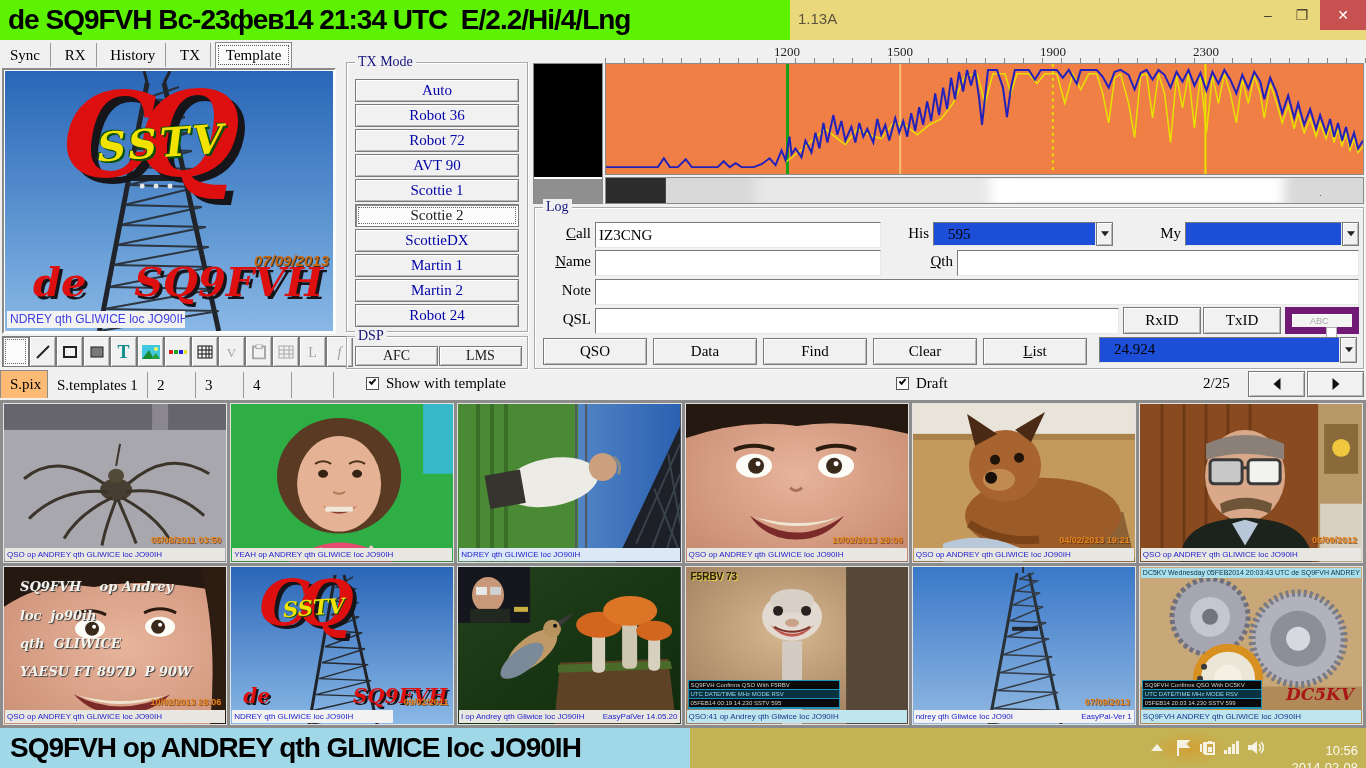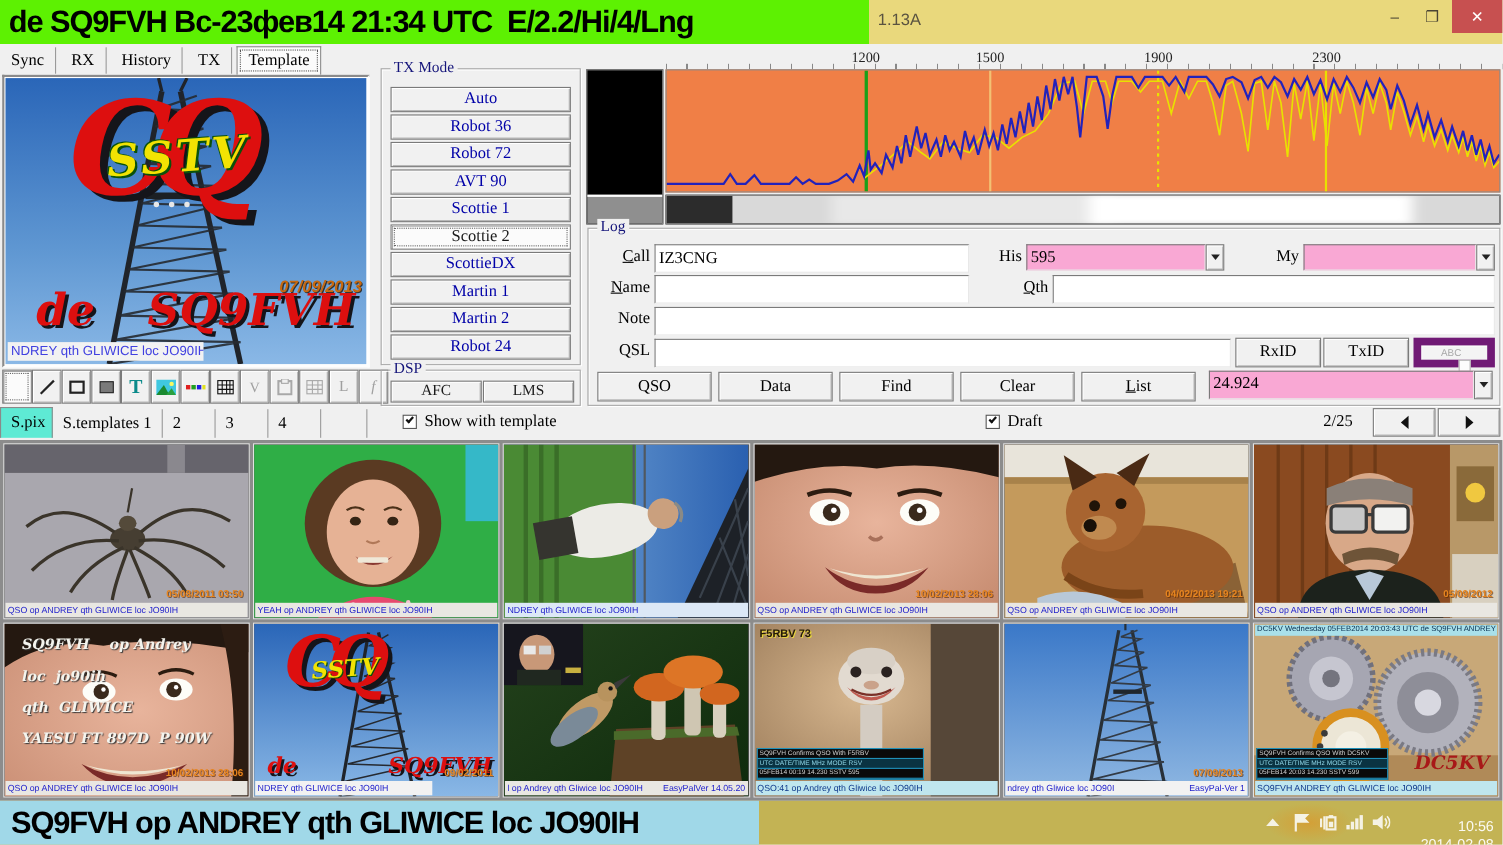--- a/index.html
+++ b/index.html
@@ -60,21 +60,21 @@
   
   .toolbar { left:2px; top:336px; height:31px; display:flex; }
   .tool { width:27px; height:31px; position:relative; font-size:15px; line-height:29px; }
   .tool.gray { color:#a0a0a0; }
   .tool .ico { position:absolute; left:50%; top:50%; transform:translate(-50%,-50%); }
 
   
   .pixtabs { left:0; top:368px; width:1366px; height:30px; font-size:15px; }
   .ptab { display:inline-block; height:26px; line-height:26px; padding:0 9px; margin-top:4px;
     border-right:1px solid #9a9a9a; vertical-align:top; }
-  .ptab.active { background:#5eead4; border:1px solid #8a8a8a; border-bottom:none; margin-top:2px; height:28px; }
+  .ptab.active { background:#fdba74; border:1px solid #8a8a8a; border-bottom:none; margin-top:2px; height:28px; }
 
   
   .txgroup { left:346px; top:62px; width:182px; height:270px; }
   .txbtn { position:absolute; left:8px; width:164px; height:23px; font-size:15px; line-height:21px; color:#0000a8; }
   .txbtn.sel { color:#1a1a1a; }
   .dspgroup { left:346px; top:336px; width:182px; height:33px; }
   .dspbtn { position:absolute; top:9px; width:83px; height:20px; font-size:14px; line-height:18px; color:#1a1a1a; }
 
   
   .ruler { left:532px; top:44px; width:834px; height:19px; }
@@ -85,22 +85,22 @@
   .meter .gray { position:absolute; left:0; right:0; bottom:0; height:26px; background:#8f8f8f; border-top:2px solid #fff; }
   .specframe { left:605px; top:63px; width:759px; height:112px; border:1px solid #8a8a8a; background:#f07f46; }
   .wfall { left:605px; top:177px; width:759px; height:27px; border:1px solid #8a8a8a; background:#000; }
 
   
   .loggroup { left:534px; top:207px; width:830px; height:162px; }
   .flabel { position:absolute; font-size:15px; text-align:right; display:inline-block; }
   .ulf::first-letter { text-decoration:underline; }
   .tin { position:absolute; height:24px; font-size:15px; font-family:"Liberation Serif",serif; padding:12px 3px; outline:none; }
   .combo { position:absolute; height:24px; }
-  .combo .val { position:absolute; left:0; top:0; right:17px; bottom:0; background:#f9a8d4;
-    border:1px solid; border-color:#7a7a7a #e8e8e8 #e8e8e8 #7a7a7a; font-size:15px; line-height:22px; padding-left:3px; }
+  .combo .val { position:absolute; left:0; top:0; right:17px; bottom:0; background:#1d4ed8;
+    border:1px solid; border-color:#7a7a7a #e8e8e8 #e8e8e8 #7a7a7a; font-size:15px; line-height:22px; padding-left:14px; }
   .combo .arrow { position:absolute; right:0; top:0; width:17px; bottom:0; }
   .tri-down { position:absolute; left:50%; top:50%; transform:translate(-50%,-30%);
     border:4px solid transparent; border-top:5px solid #222; }
   .logbtn { position:absolute; height:27px; font-size:15px; line-height:25px; }
   .abcbtn { position:absolute; background:#f4f4f4; border:7px solid #701a75;
     box-shadow:inset 1px 1px 0 #fff; }
   .abcbtn .t { position:absolute; left:18px; top:2px; font-family:"Liberation Sans",sans-serif; font-size:9px; color:#a8a8a8; }
   .abcbtn .b { position:absolute; left:34px; top:13px; width:11px; height:11px; border:1px solid #b0b0b0; background:#fdfdfd; }
   .cbox { position:absolute; width:13px; height:13px; background:#fff; border:1px solid #555; }
   .chk { position:absolute; left:2px; top:1px; width:7px; height:4px; border-left:2px solid #111;

